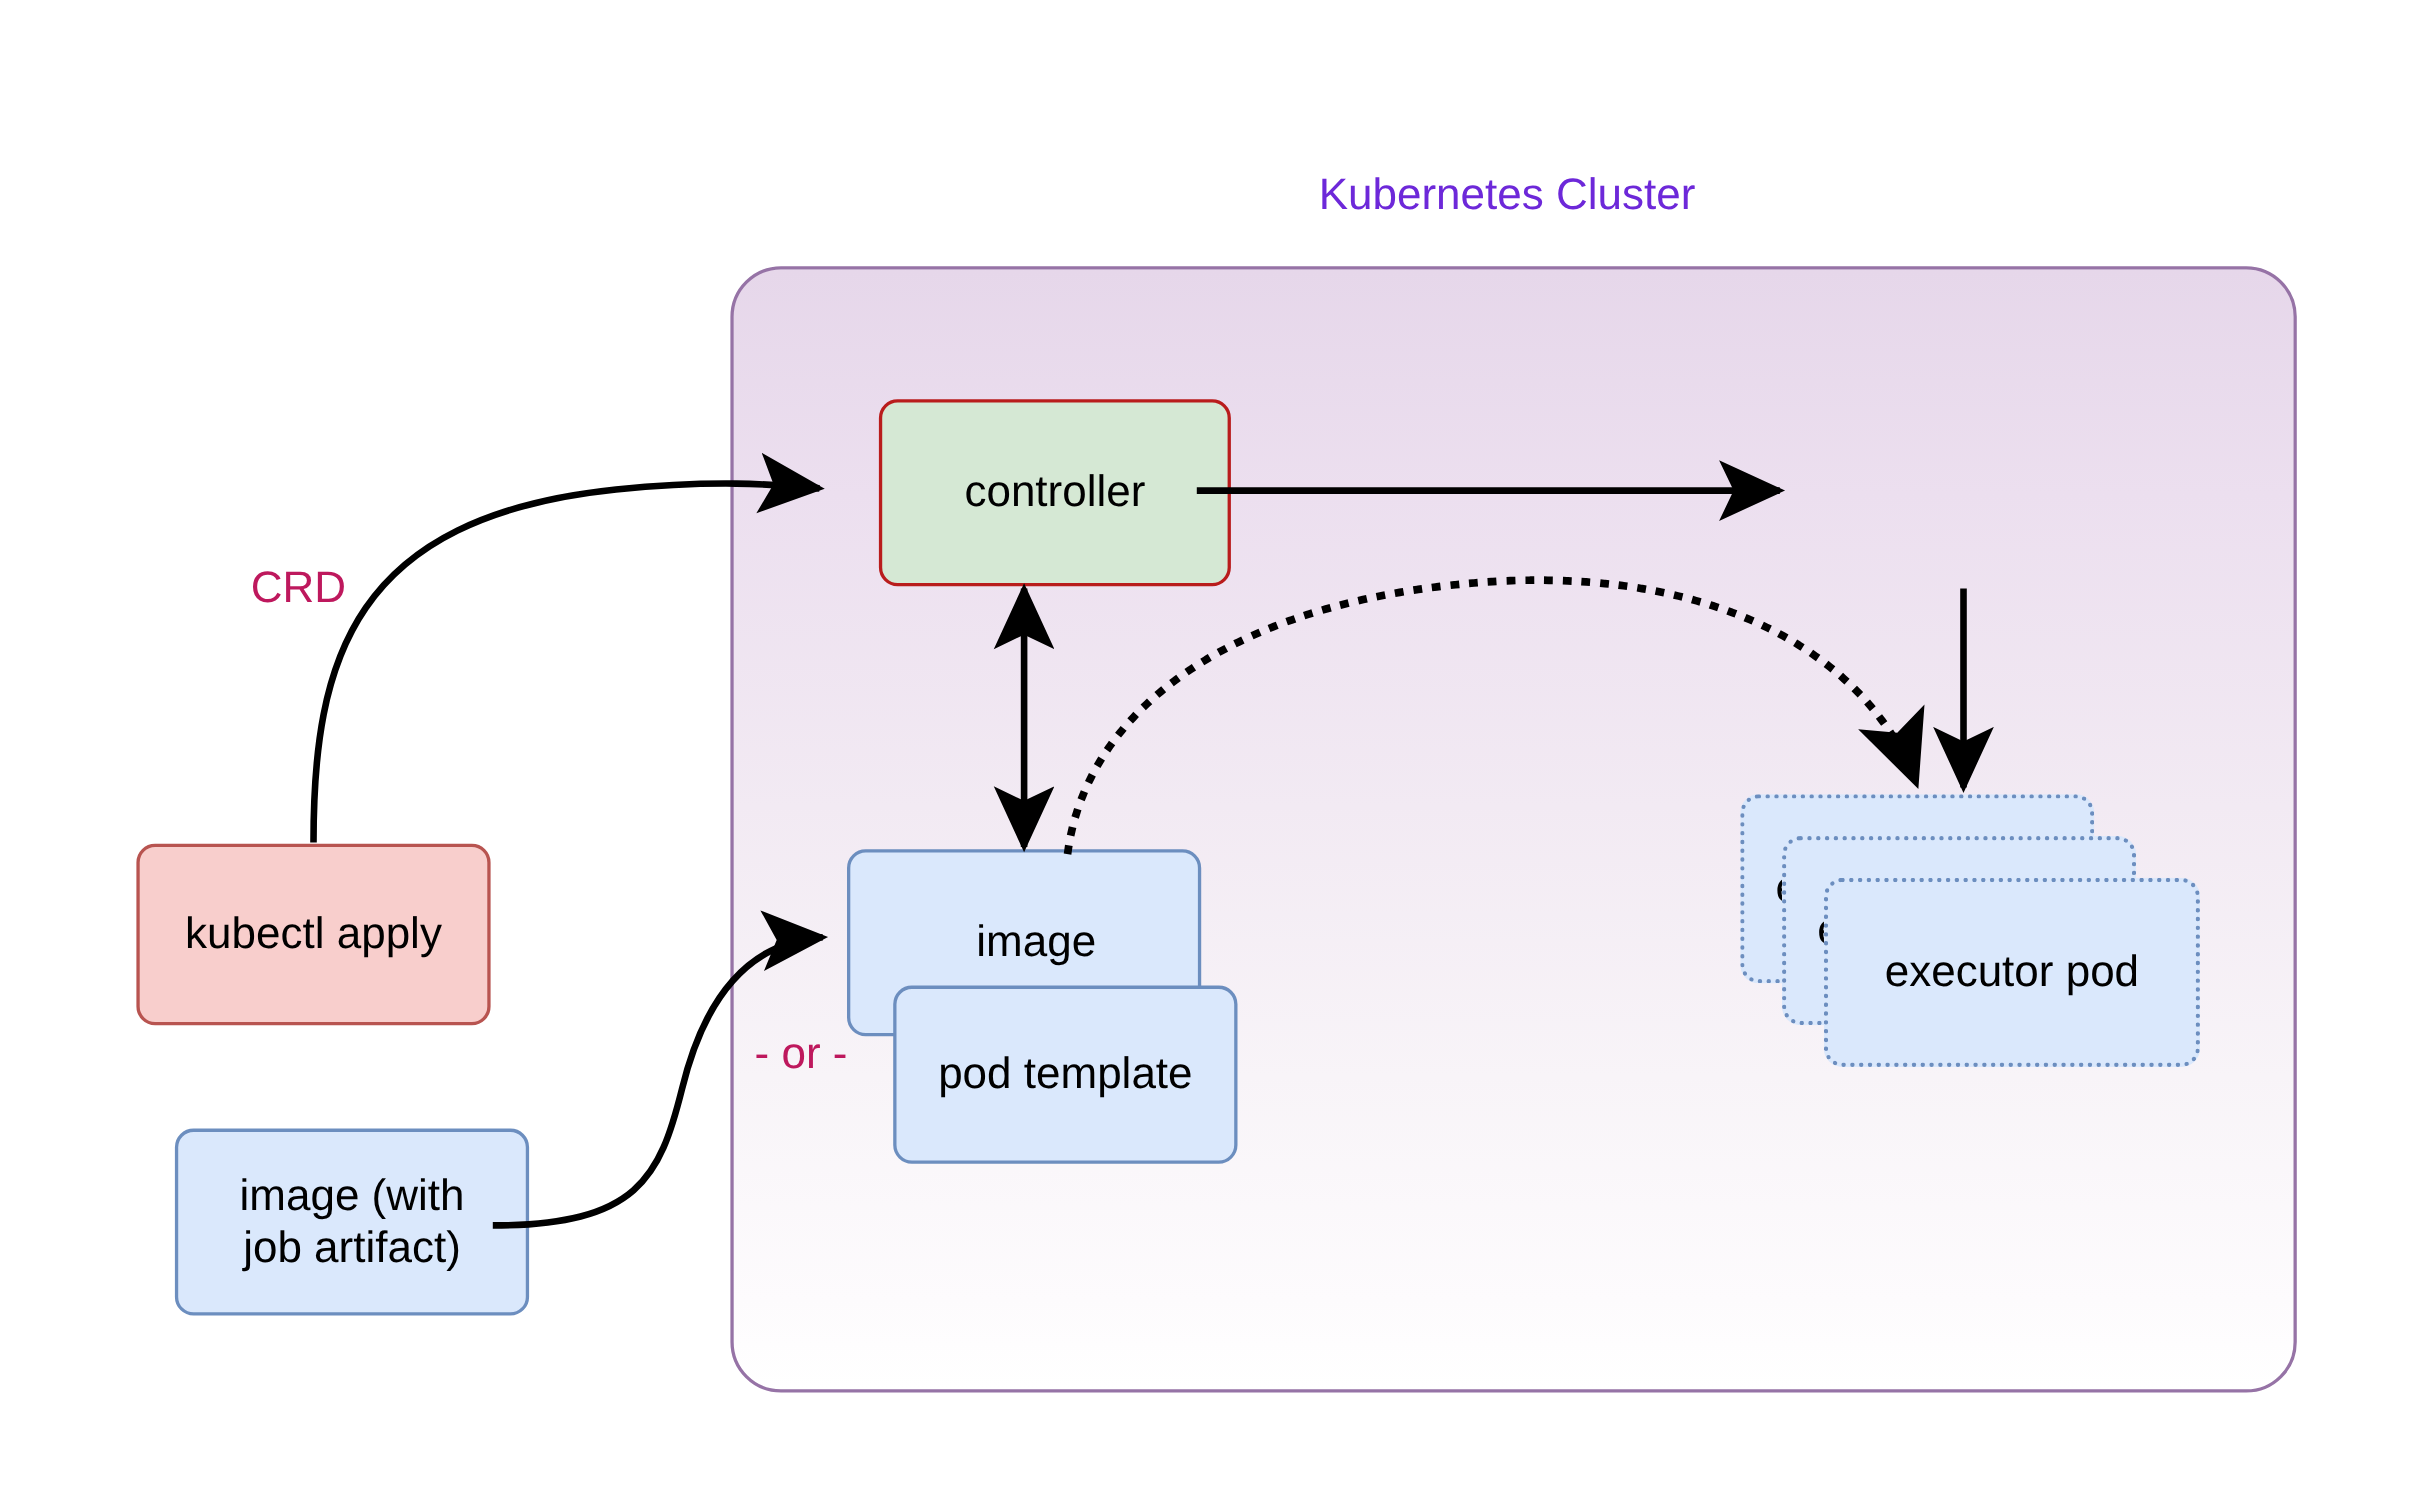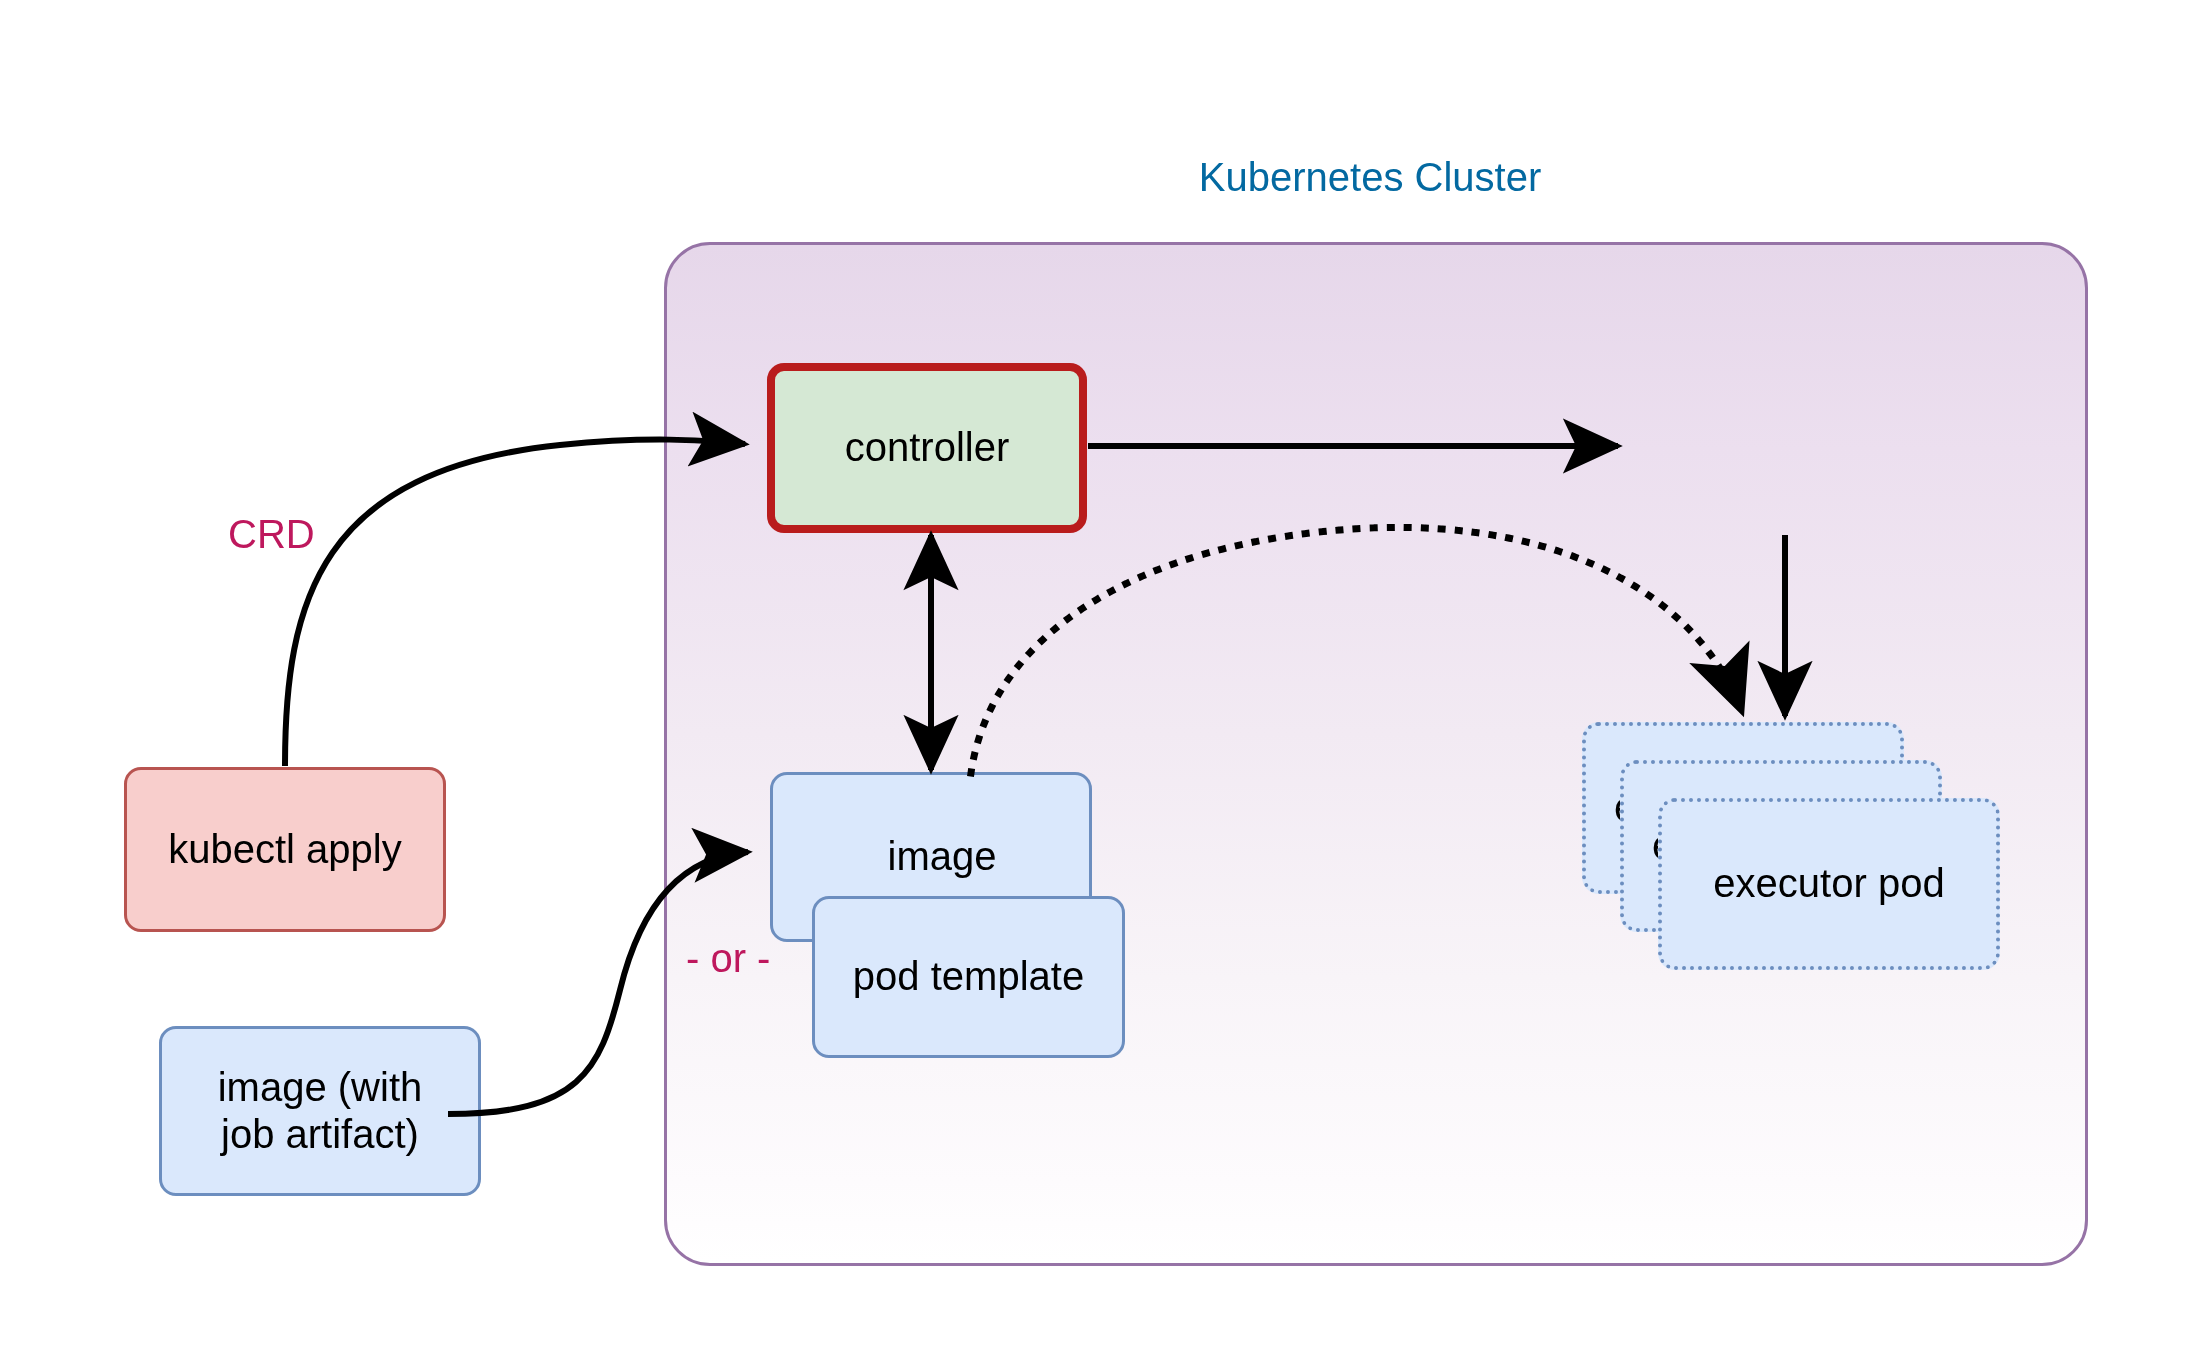--- a/index.html
+++ b/index.html
@@ -41,31 +41,32 @@
   
   #cluster-box {
     z-index: 5;
     border: 3px solid #9673a6;
     border-radius: 46px;
     background: linear-gradient(to bottom, #e6d7ea 0%, #ecdfef 20%, #f2eaf3 48%, #f8f4f8 72%, #fdfbfd 92%, #ffffff 100%);
   }
   #cluster-title {
     z-index: 6;
     font-size: 40px;
-    color: #0369a1;
+    color: #6d28d9;
     white-space: nowrap;
   }
 
   
   .green-node {
     z-index: 20;
     background: #d5e8d4;
-    border: 8px solid #b91c1c;
+    border: 3px solid #b91c1c;
     border-radius: 17px;
     font-size: 40px;
+    margin-left: 32px;
   }
 
   
   .blue-node {
     z-index: 20;
     background: #dae8fc;
     border: 3px solid #6c8ebf;
     border-radius: 17px;
     font-size: 40px;
   }

